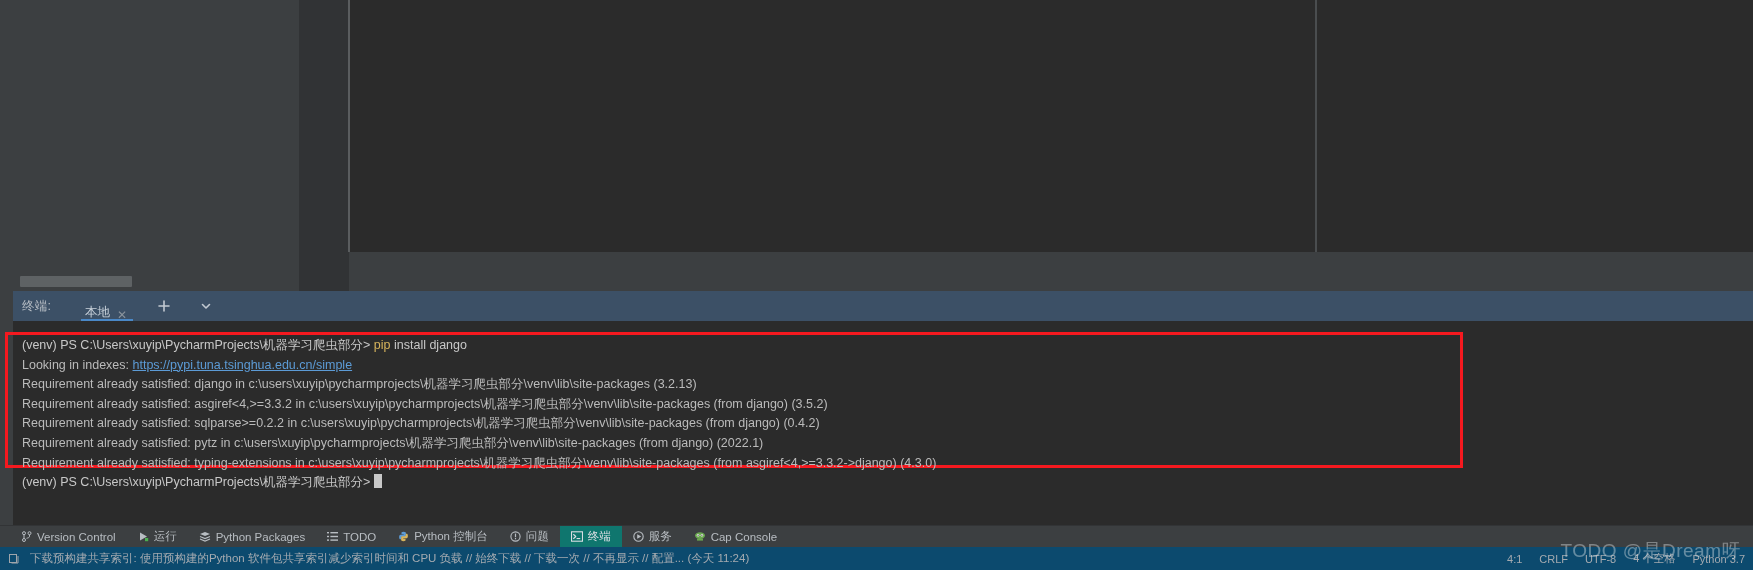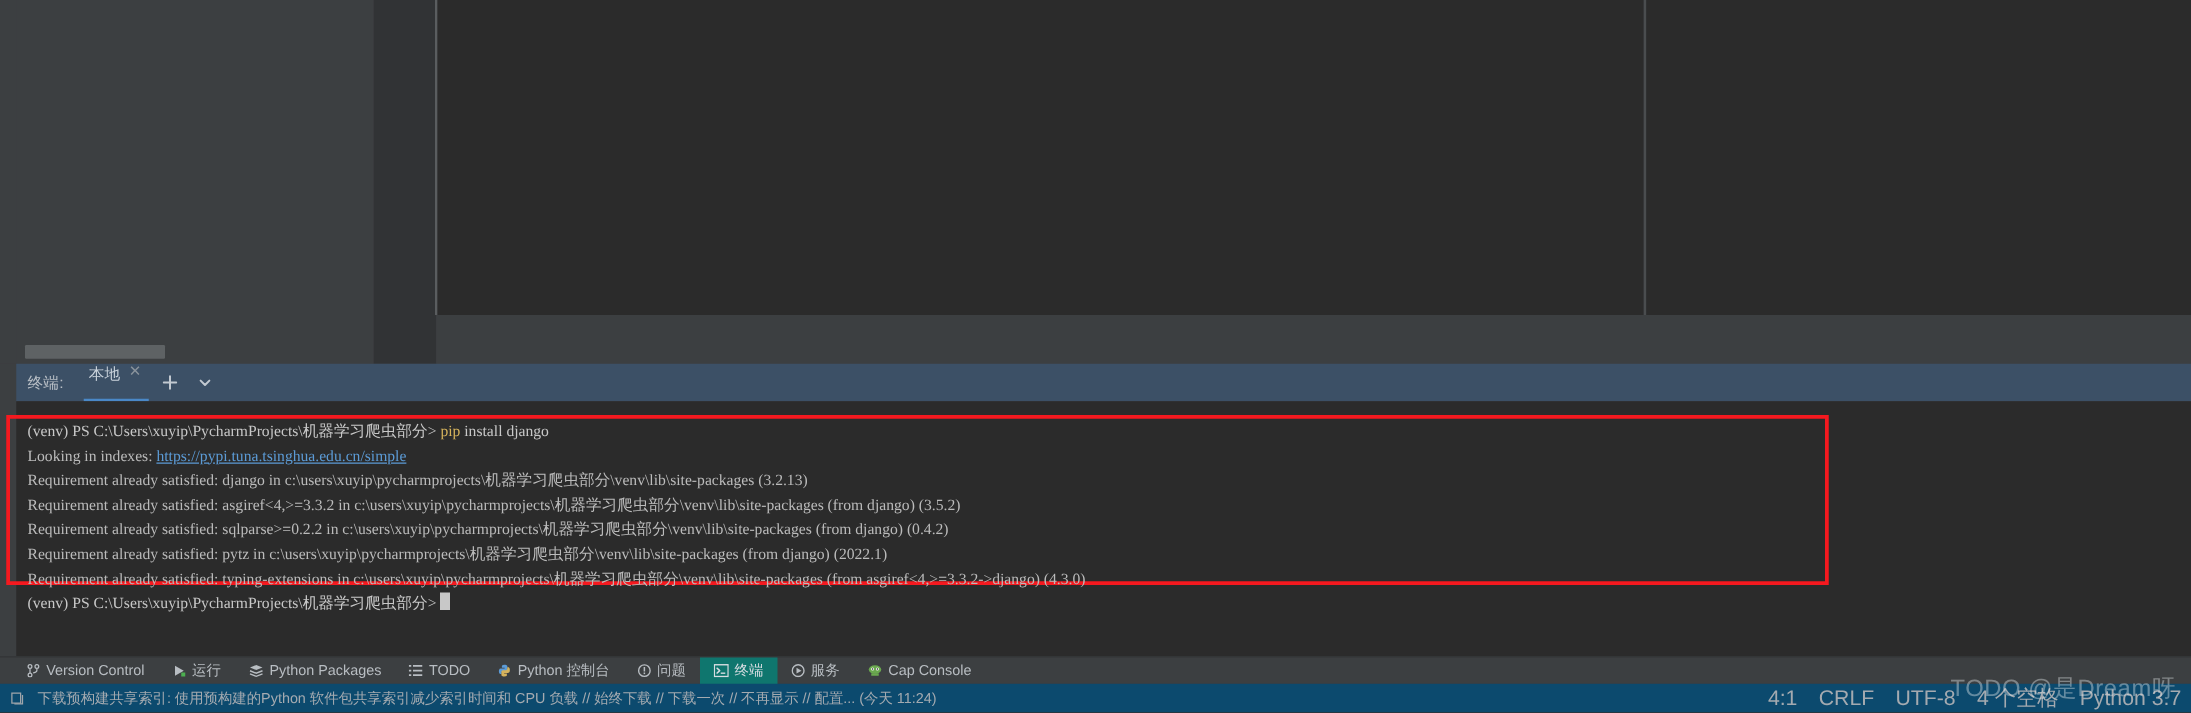--- a/index.html
+++ b/index.html
@@ -21,25 +21,25 @@
   .code-edge   { position: absolute; left: 1315px; top: 0; width: 2px; height: 252px; background: #4a4d4f; }
   .right-pane  { position: absolute; left: 1317px; top: 0; width: 436px; height: 252px; background: #2b2b2b; }
   .below-strip { position: absolute; left: 349px; top: 252px; width: 1404px; height: 39px; background: #3c3f41; }
   .hscroll-track { position: absolute; left: 13px; top: 276px; width: 286px; height: 11px; background: transparent; }
   .hscroll-thumb { position: absolute; left: 20px; top: 276px; width: 112px; height: 11px; background: #5e6264; border-radius: 1px; }
 
   
   .term-header {
     position: absolute; left: 13px; top: 291px; width: 1740px; height: 30px;
     background: #3c5066;
-    display: flex; align-items: center; gap: 2px; padding-left: 9px;
+    display: flex; align-items: center; gap: 16px; padding-left: 9px;
   }
   .term-label { color: #b9bfc6; font-size: 12.5px; margin-right: 12px; letter-spacing: .2px; }
   .term-tab {
-    display: flex; align-items: flex-start; height: 30px; padding: 0 8px 0 6px;
+    display: flex; align-items: flex-end; height: 30px; padding: 0 8px 0 6px;
     position: relative; color: #c9d2db; font-size: 12.5px; gap: 7px;
   }
   .term-tab::after {
     content: ""; position: absolute; left: 2px; right: 2px; bottom: 0; height: 2px; background: #4a88c7;
   }
   .tab-close { color: #8a939c; font-size: 12px; line-height: 1; }
   .term-btn {
     width: 26px; height: 26px; display: flex; align-items: center; justify-content: center;
     color: #c2c9d1; font-size: 15px;
   }
@@ -48,21 +48,21 @@
   .term-body {
     position: absolute; left: 13px; top: 321px; width: 1740px; height: 204px;
     background: #2b2b2b;
   }
   .red-box {
     position: absolute; left: 5px; top: 332px; width: 1458px; height: 136px;
     border: 3px solid #f5191f; pointer-events: none;
   }
   .term-lines {
     position: absolute; left: 22px; top: 336px; width: 1700px;
-    font-family: Liberation Serif, serif;
+    font-family: Liberation Sans, sans-serif;
     font-size: 12.5px; line-height: 19.6px; color: #c9c9c9;
     white-space: pre;
   }
   .term-lines .ln { height: 19.6px; }
   .c-default { color: #bbbbbb; }
   .c-prompt  { color: #c8c8c8; }
   .c-cmd     { color: #d6b35c; }
   .c-arg     { color: #c8c8c8; }
   .c-link    { color: #5c9bd6; text-decoration: underline; }
   .cursor    { display: inline-block; width: 8px; height: 14px; background: #c8c8c8; vertical-align: -2px; }
@@ -84,21 +84,21 @@
   .tw .gi { font-size: 11px; line-height: 1; display: inline-flex; }
 
   
   .statusbar {
     position: absolute; left: 0; top: 547px; width: 1753px; height: 23px;
     background: #0c4a6e; display: flex; align-items: center;
     color: #9fa5ab; font-size: 11.5px; padding-left: 8px;
   }
   .sb-msg { margin-left: 10px; color: #a4aab0; white-space: nowrap; }
   .sb-right { position: absolute; right: 8px; display: flex; align-items: center; gap: 17px; }
-  .sb-right span { color: #a4aab0; font-size: 17px; white-space: nowrap; }
+  .sb-right span { color: #a4aab0; font-size: 11px; white-space: nowrap; }
 
   
   .watermark {
     position: absolute; right: 12px; top: 538px;
     color: rgba(225,228,232,.42); font-size: 19px; letter-spacing: .5px;
     white-space: nowrap; pointer-events: none;
   }
   svg { display: block; }
 </style>
 </head>

